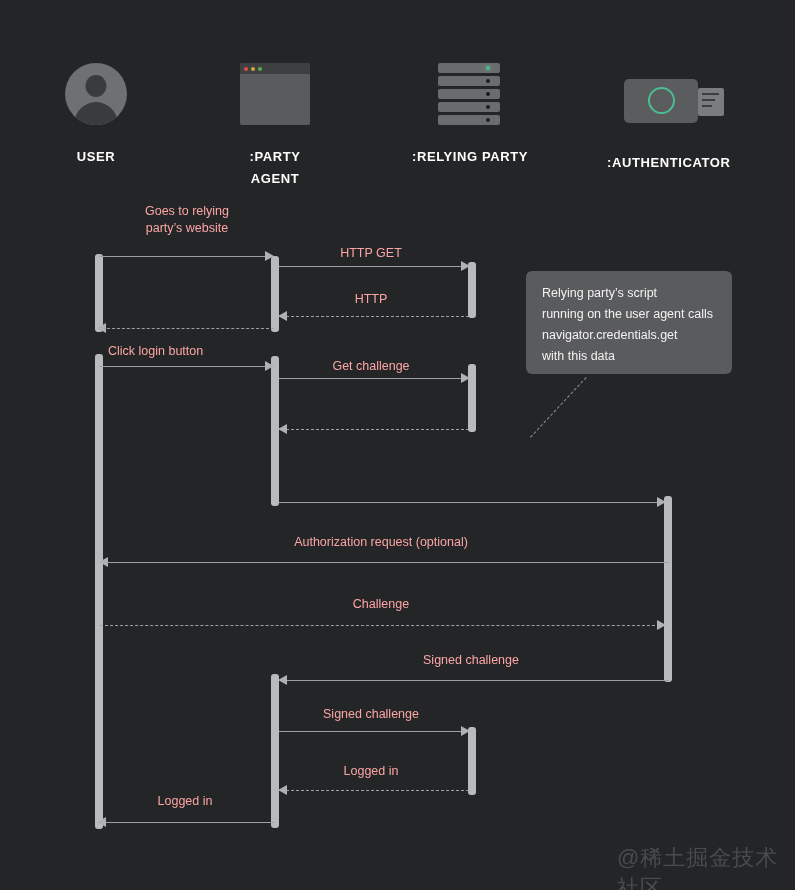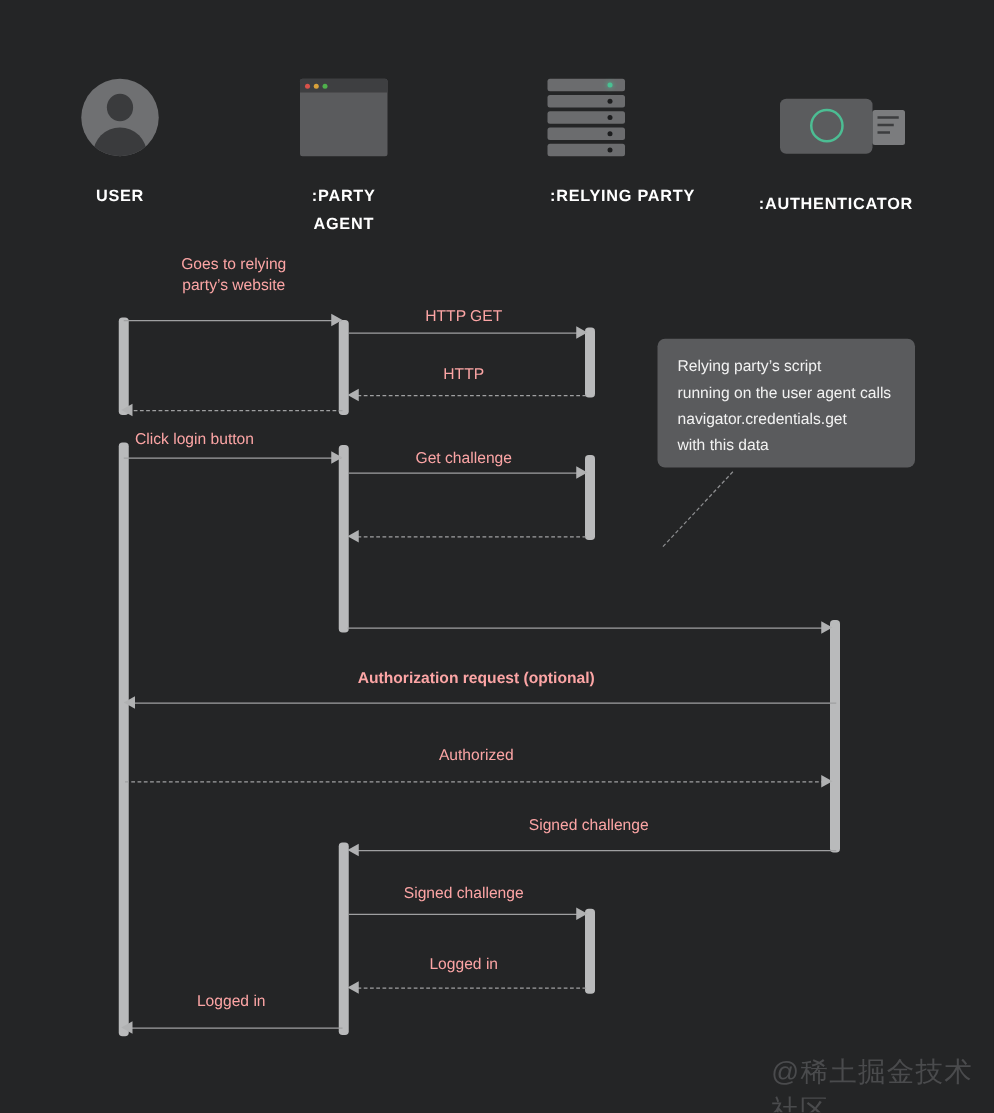--- a/index.html
+++ b/index.html
@@ -228,21 +228,21 @@
     <div class="row">
         <span class="led"></span>
       </div>
     <div class="row">
         <span class="led"></span>
       </div>
     <div class="row">
         <span class="led"></span>
       </div>
   </div>
-  <div class="actor-label" style="left:410px; top:146px; width:120px;margin-left:28px;">:RELYING PARTY</div>
+  <div class="actor-label" style="left:410px; top:146px; width:120px;">:RELYING PARTY</div>
 
   <div class="authn" style="left:624px; top:79px;">
     <div class="card">
       <div class="ring"></div>
     </div>
     <div class="side">
       <i></i>
         <i></i>
         <i></i>
     </div>
@@ -291,25 +291,25 @@
 
   <div class="note" style="left:526px; top:271px; width:206px; height:103px;">Relying party’s script
 running on the user agent calls
 navigator.credentials.get
 with this data</div>
   <div class="note-leader" style="left:530px; top:437px; width:82px; transform: rotate(-47deg);"></div>
 
   <div class="msg-line" style="left:278px; top:502px; width:382px;"></div>
   <div class="arrow-head right" style="left:657px; top:497px;"></div>
 
-  <div class="msg-label" style="left:190px; top:534px; width:382px;font-weight:bold;">Authorization request (optional)</div>
+  <div class="msg-label" style="left:190px; top:534px; width:382px;">Authorization request (optional)</div>
   <div class="msg-line" style="left:104px; top:562px; width:565px;"></div>
   <div class="arrow-head left" style="left:99px; top:557px;"></div>
 
-  <div class="msg-label" style="left:190px; top:596px; width:382px;">Authorized</div>
+  <div class="msg-label" style="left:190px; top:596px; width:382px;">Challenge</div>
   <div class="msg-line dashed" style="left:100px; top:625px; width:560px;"></div>
   <div class="arrow-head right" style="left:657px; top:620px;"></div>
 
   <div class="msg-label" style="left:280px; top:652px; width:382px;">Signed challenge</div>
   <div class="msg-line" style="left:281px; top:680px; width:388px;"></div>
   <div class="arrow-head left" style="left:278px; top:675px;"></div>
 
   <div class="msg-label" style="left:275px; top:706px; width:192px;">Signed challenge</div>
   <div class="msg-line" style="left:279px; top:731px; width:184px;"></div>
   <div class="arrow-head right" style="left:461px; top:726px;"></div>

